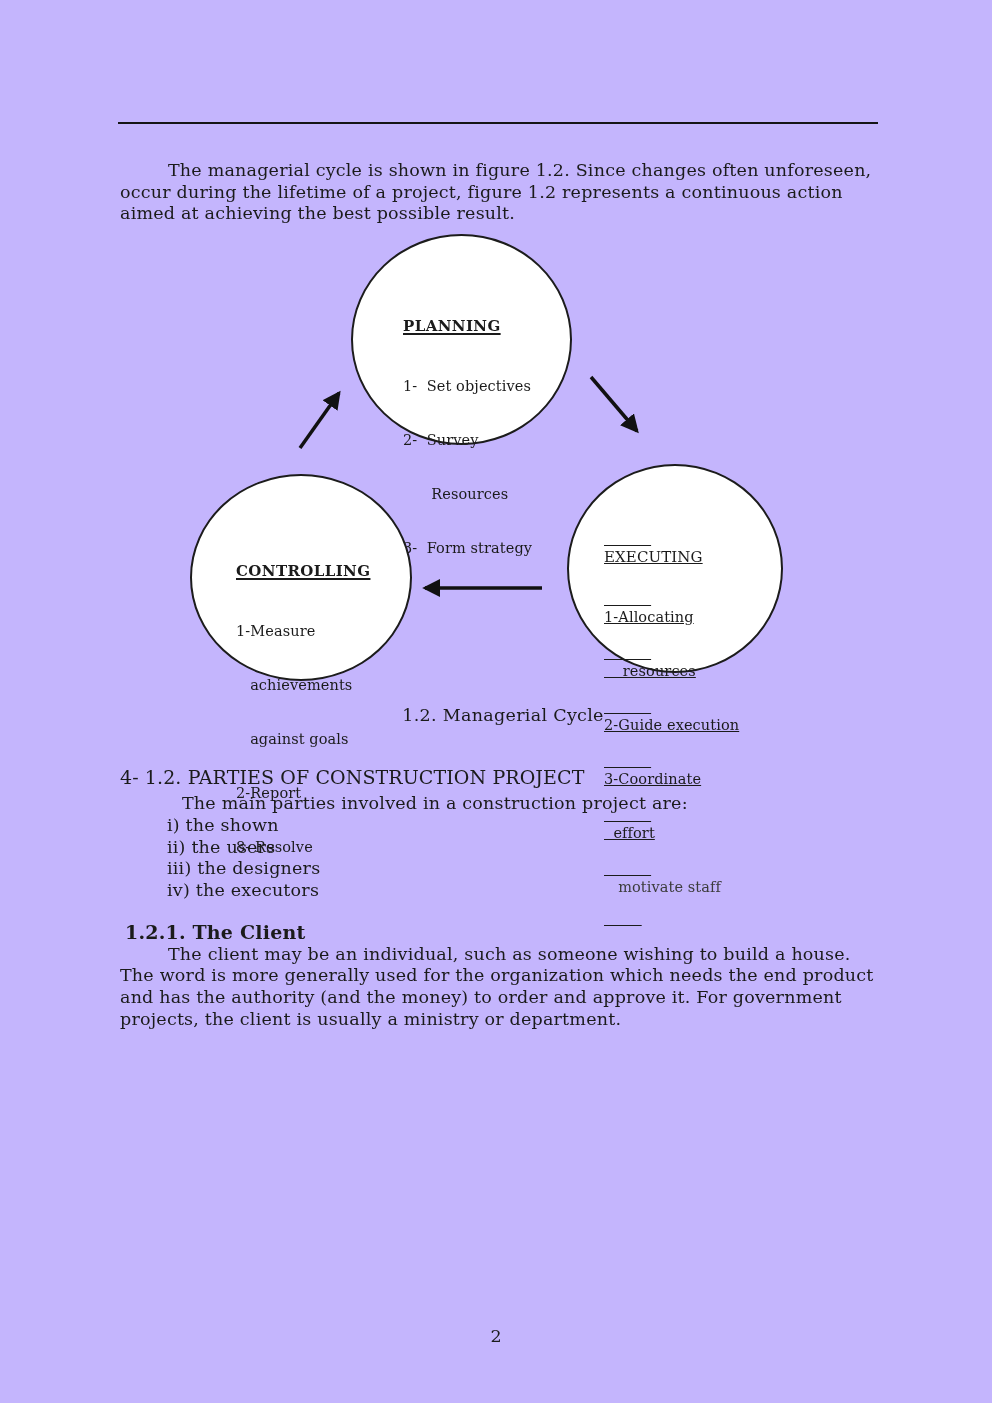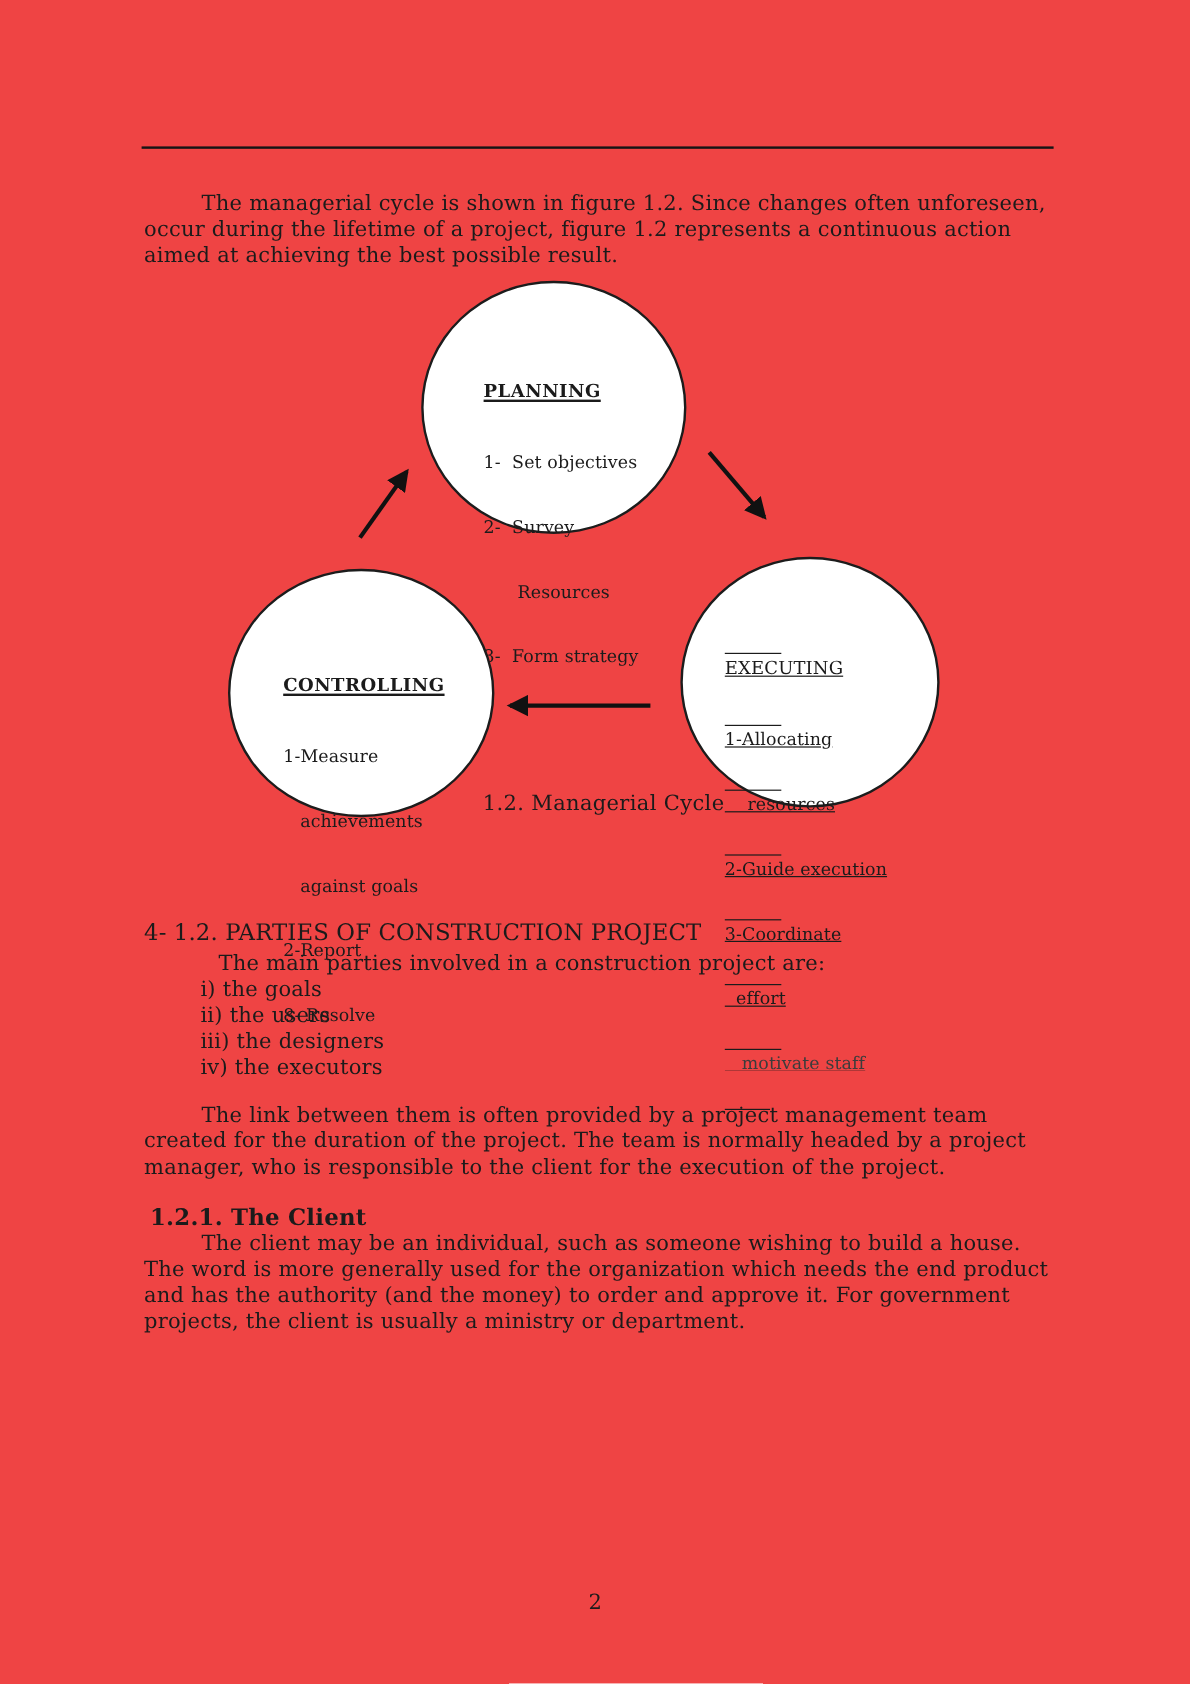--- a/index.html
+++ b/index.html
@@ -4,21 +4,21 @@
 <style>
   html, body {
     margin: 0;
     padding: 0;
     background: #ffffff;
   }
   .page {
     position: relative;
     width: 992px;
     height: 1403px;
-    background: #ef4444;
+    background: #c4b5fd;
     font-family: "DejaVu Serif", serif;
     color: #1b1b1b;
     overflow: hidden;
   }
   .topline {
     position: absolute;
     top: 122px;
     left: 118px;
     width: 760px;
     border-top: 2px solid #151515;
@@ -81,21 +81,21 @@
     letter-spacing: 0.4px;
   }
   .node-line { display: block; }
   .node-line.clipped {
     height: 14px;
     overflow: hidden;
     color: #3c3c3c;
   }
   .caption {
     position: absolute;
-    top: 435px;
+    top: 480px;
     left: 0;
     width: 992px;
     text-align: center;
     padding-left: 14px;
     box-sizing: border-box;
     font-size: 17.5px;
     letter-spacing: 0.3px;
   }
 
   
@@ -191,29 +191,26 @@
       </div>
 
       <div class="caption">1.2. Managerial Cycle</div>
     </div>
 
     <h2 class="h-parties">4- 1.2. PARTIES OF CONSTRUCTION PROJECT</h2>
 
     <p class="para parties-intro">The main parties involved in a construction project are:</p>
 
     <div class="parties-list">
-      <div class="list-item">i) the goals</div>
+      <div class="list-item">i) the shown</div>
       <div class="list-item">ii) the users</div>
       <div class="list-item">iii) the designers</div>
       <div class="list-item">iv) the executors</div>
     </div>
 
-    <p class="para indent mt-link">The link between them is often provided by a project management team
-created for the duration of the project. The team is normally headed by a project
-manager, who is responsible to the client for the execution of the project.</p>
 
 
     <h3 class="h-client">1.2.1. The Client</h3>
 
     <p class="para indent mt-client">The client may be an individual, such as someone wishing to build a house.
 The word is more generally used for the organization which needs the end product
 and has the authority (and the money) to order and approve it. For government
 projects, the client is usually a ministry or department.</p>
 
   </div>

